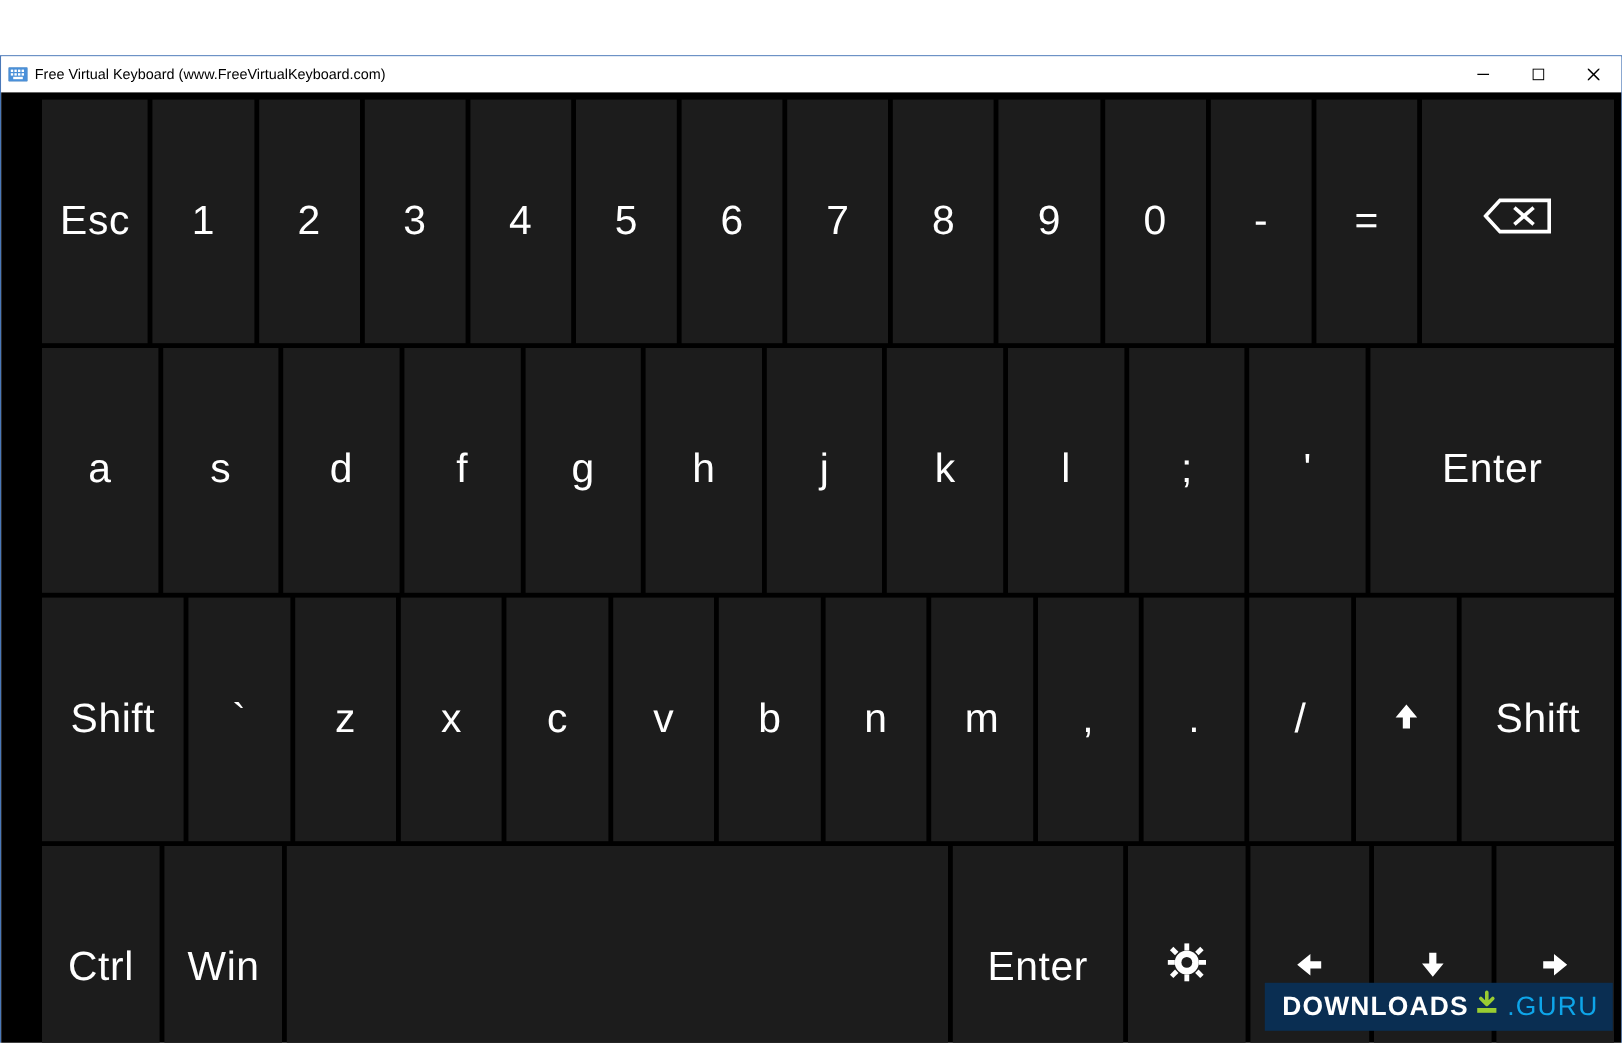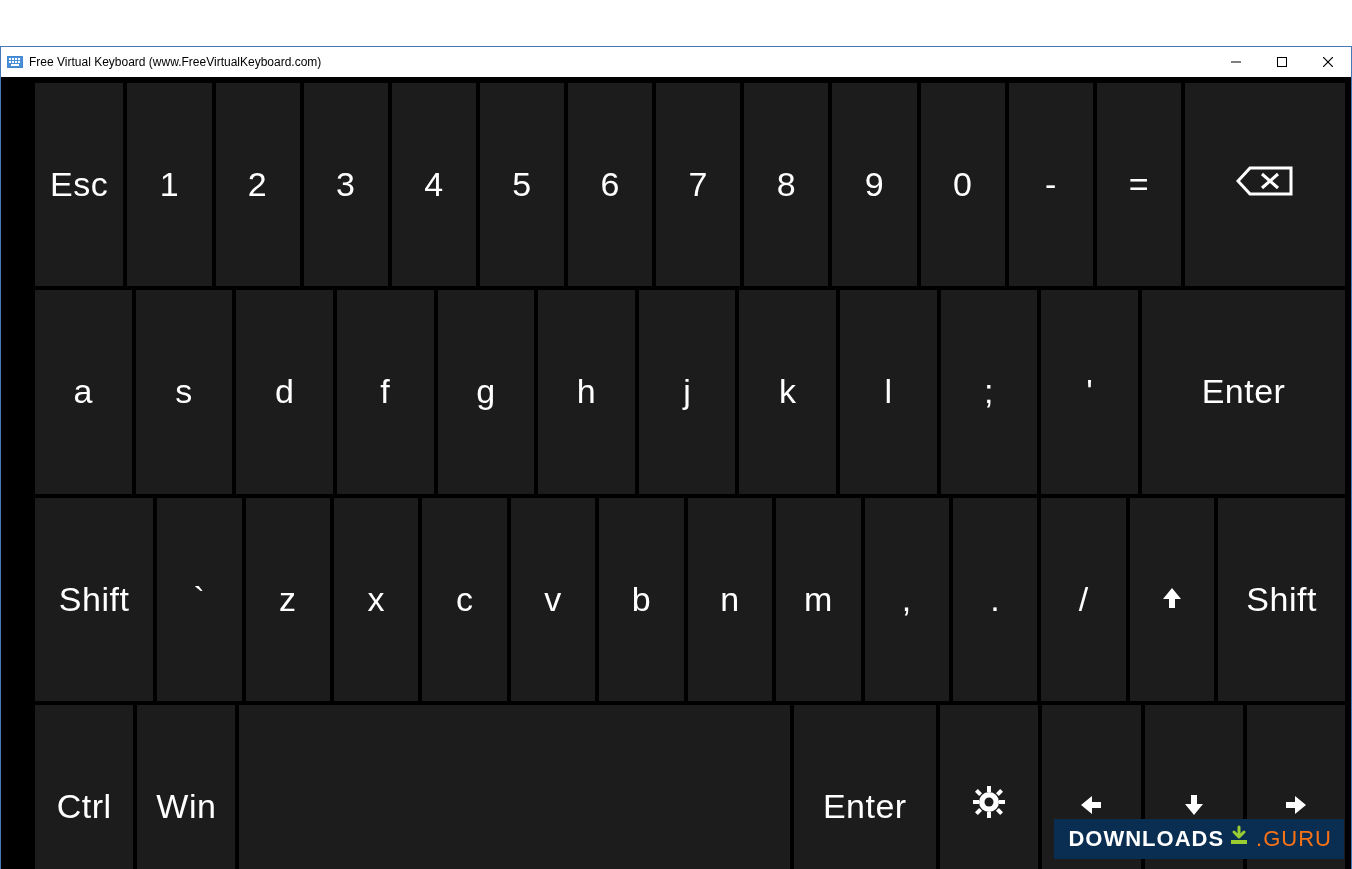--- a/index.html
+++ b/index.html
@@ -9,21 +9,21 @@
   .titlebar .app-icon { width: 16px; height: 12px; margin-right: 6px; display: inline-flex; }
   .titlebar .title-text { flex: 0 0 auto; }
   .titlebar .spacer { flex: 1; }
   .titlebar .win-btn { width: 46px; height: 30px; display: inline-flex; align-items: center; justify-content: center; font-size: 13px; color: #000; }
   .titlebar .win-btn svg { display:block; }
   .kbwrap { flex: 1; background: #000; padding: 6px; display: flex; flex-direction: column; gap: 4px; }
   .row { display: flex; gap: 4px; flex: 1; padding-left: 28px; }
   .key { background: #1c1c1c; color: #fff; display: flex; align-items: center; justify-content: center; font-size: 34px; font-weight: 300; letter-spacing: 0.5px; }
   .watermark { position: absolute; right: 8px; bottom: 10px; background: #0a2e52; color: #fff; padding: 6px 12px 6px 14px; font-size: 22px; font-weight: 700; letter-spacing: 1px; font-family: Arial, sans-serif; display:flex; align-items:center; }
   .watermark .dl { color:#fff; }
-  .watermark .guru { color:#f97316; font-weight:400; margin-left:2px;}
+  .watermark .guru { color:#0ea5e9; font-weight:400; margin-left:2px;}
   .watermark .wm-icon { margin: 0 4px; }
 </style>
 </head>
 <body>
 
 <div class="window">
 
   <div class="titlebar">
     <span class="app-icon">
       <svg width="16" height="12" viewBox="0 0 16 12">

